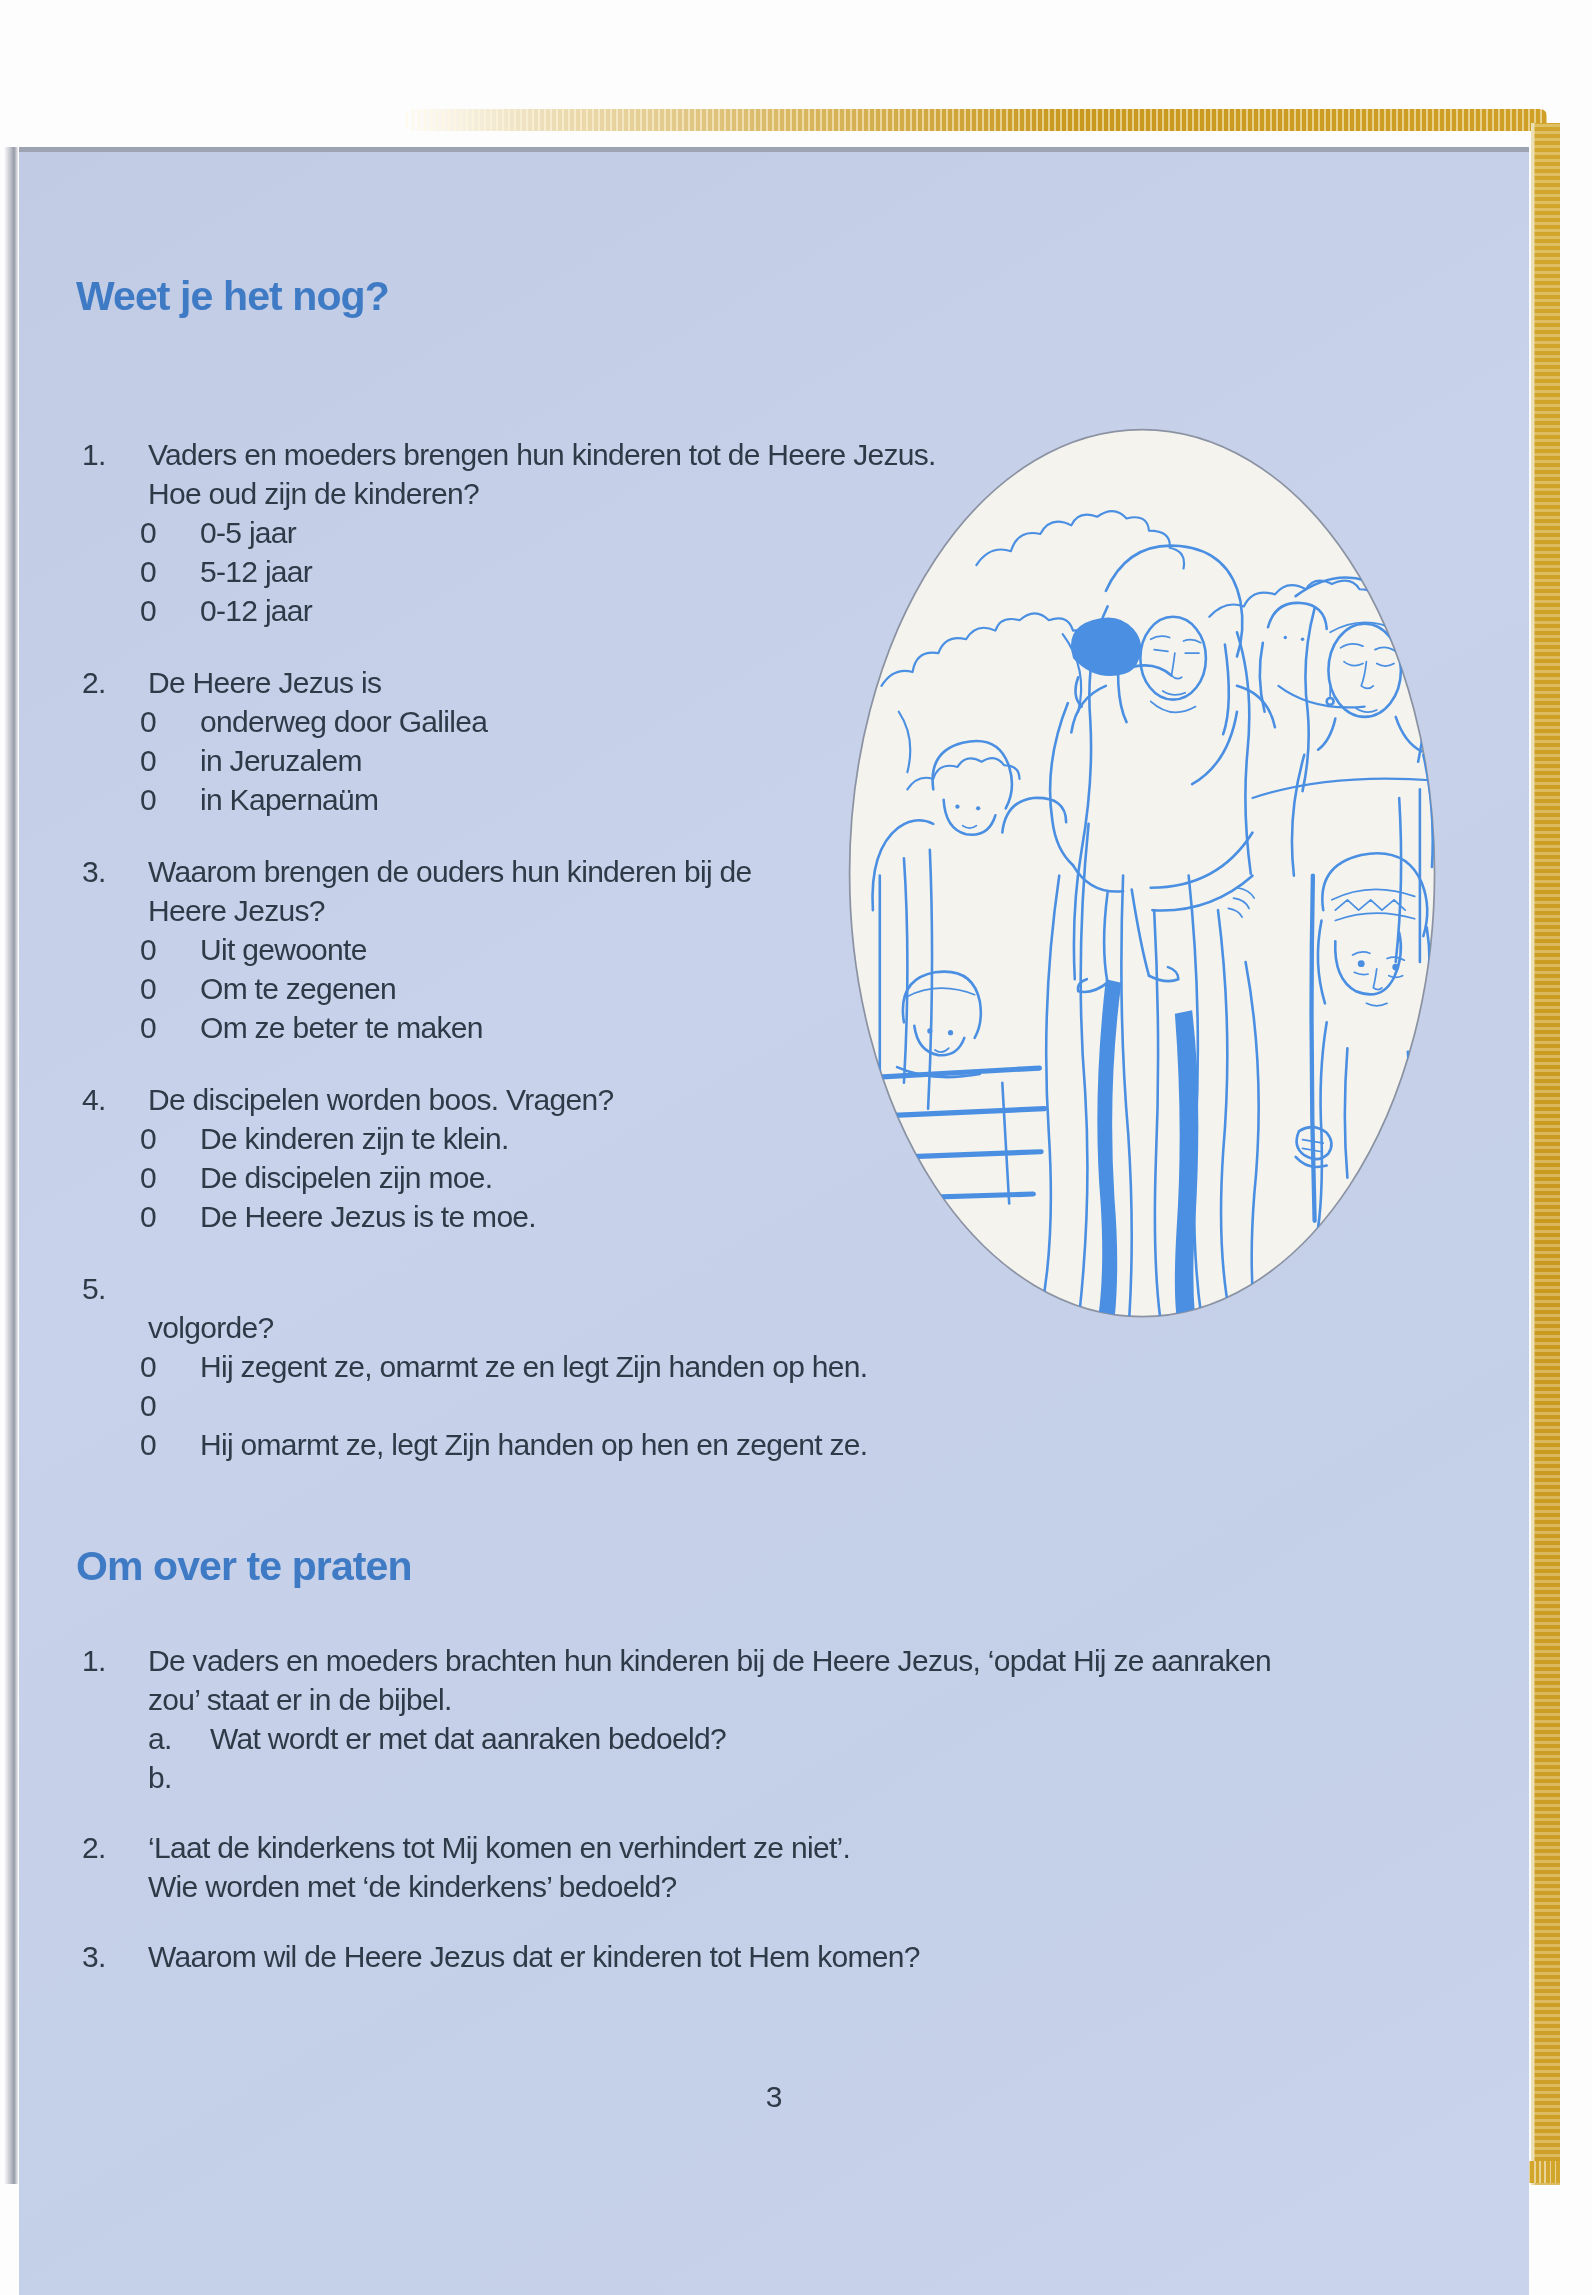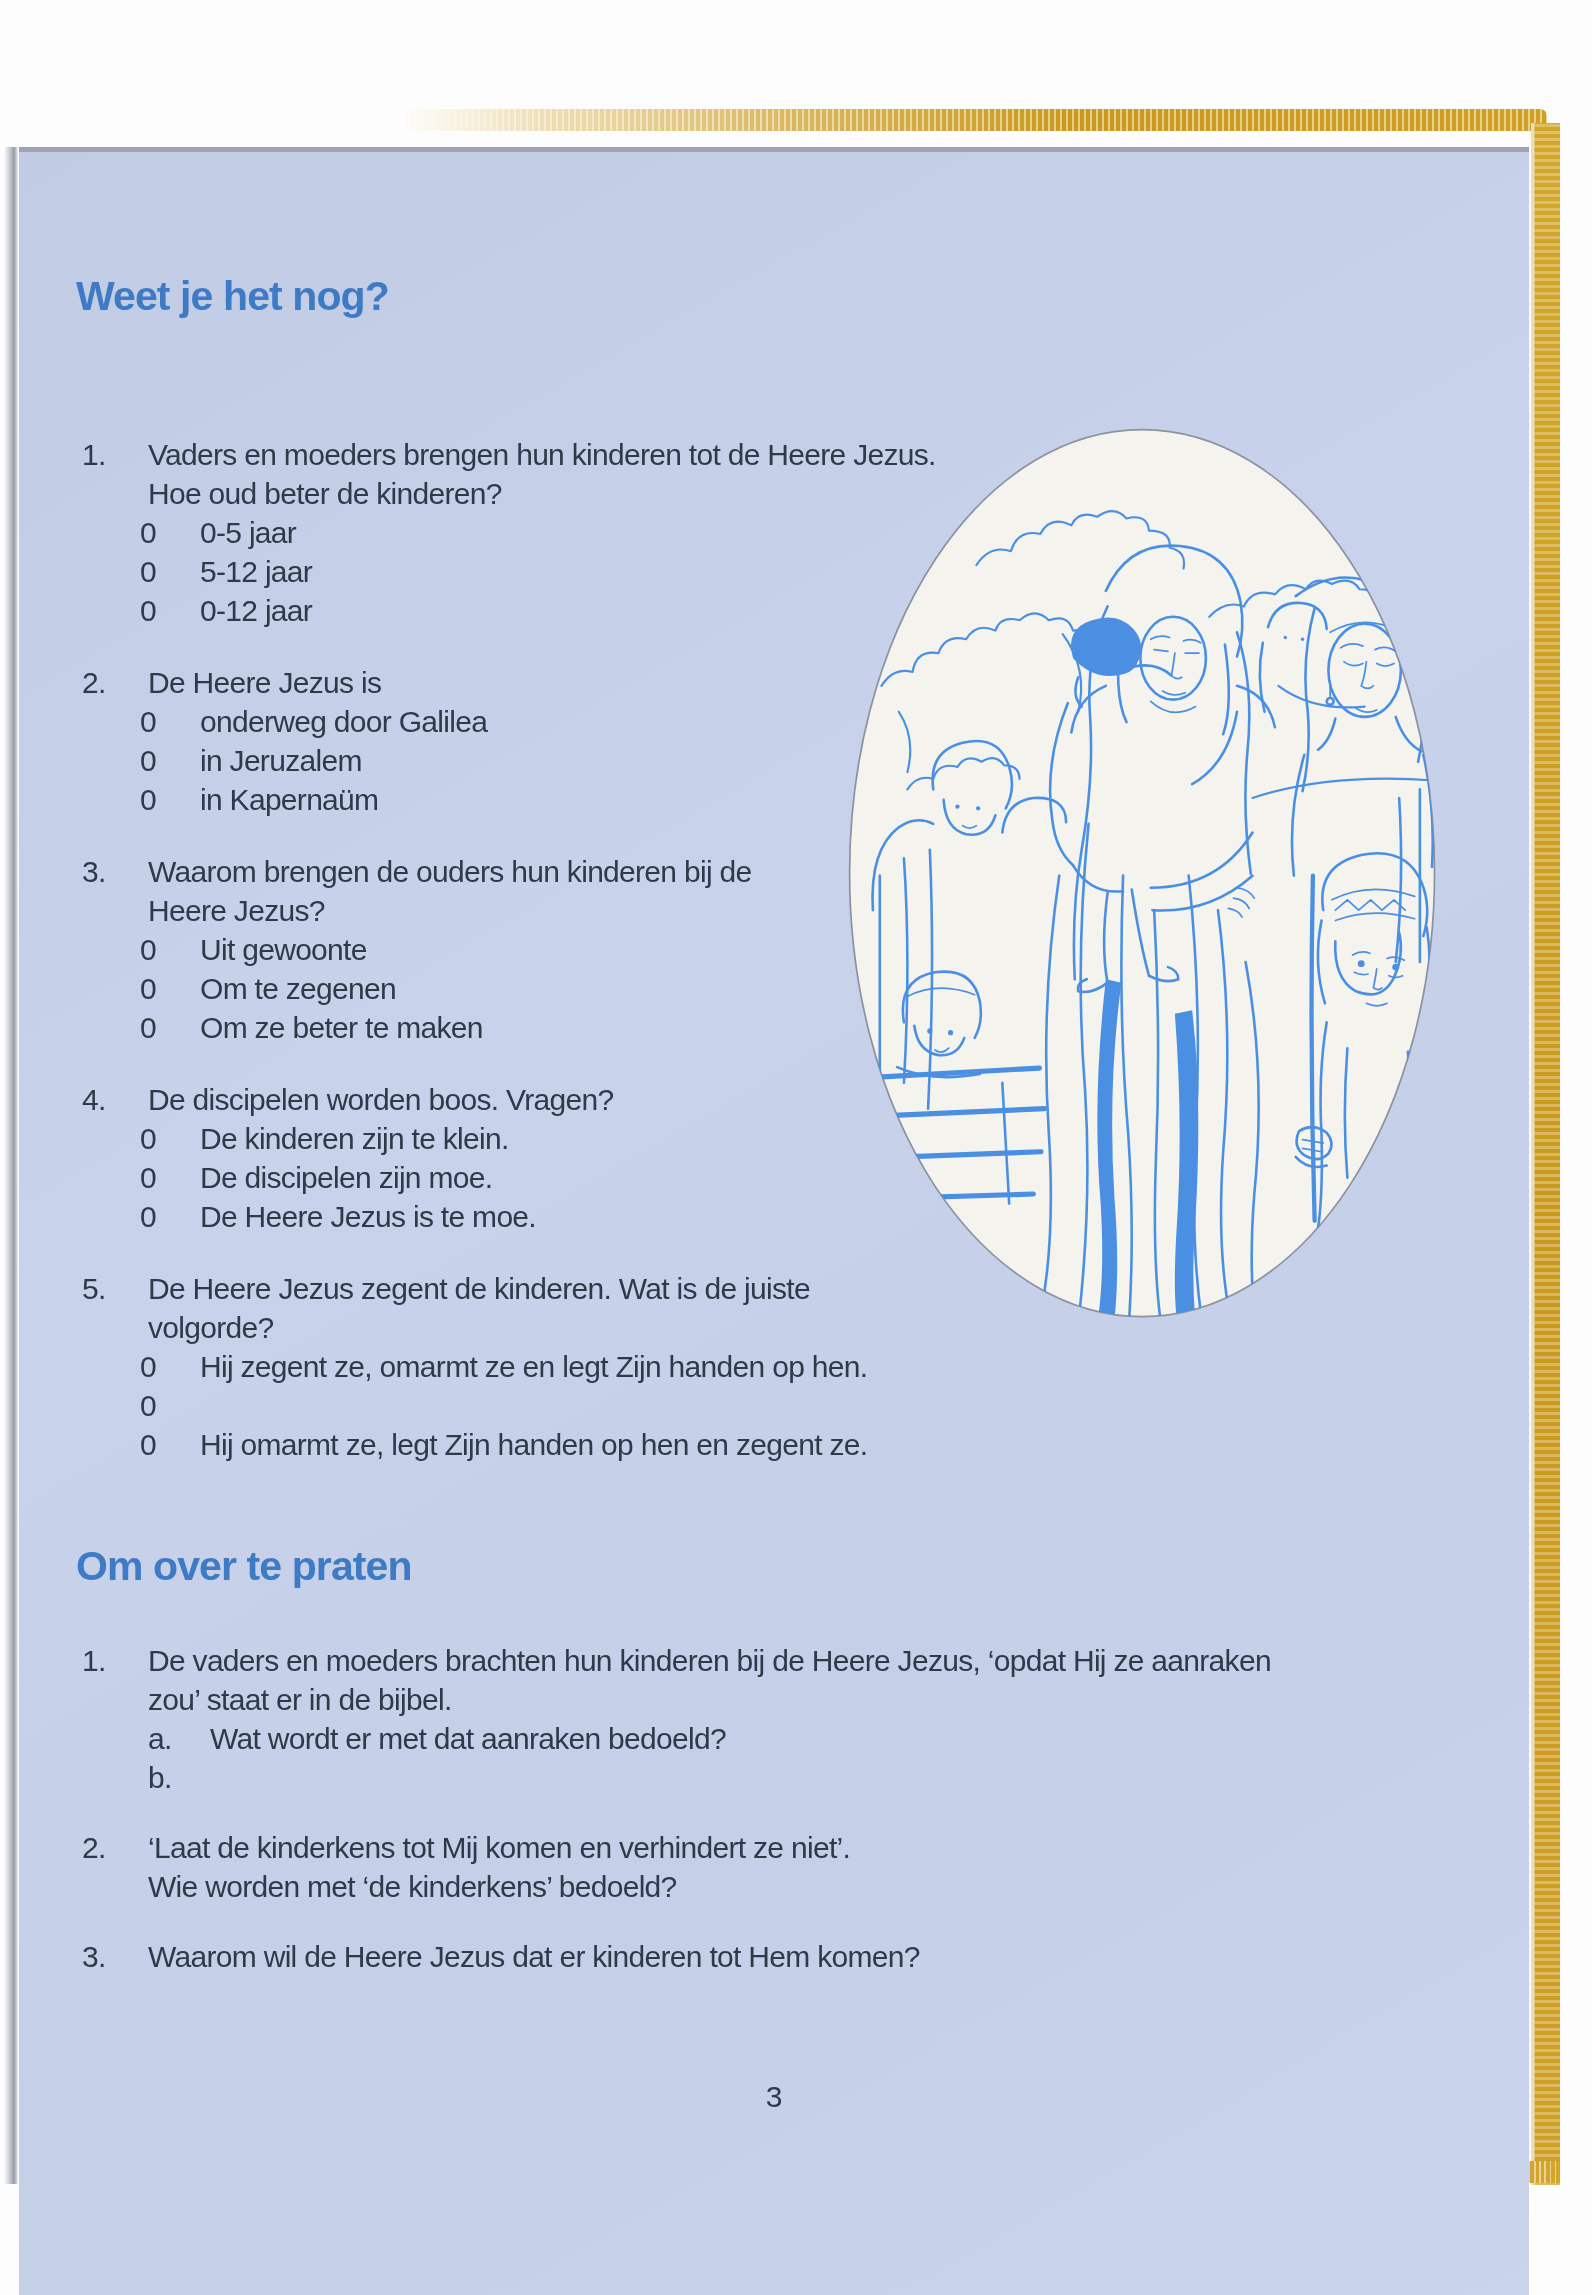--- a/index.html
+++ b/index.html
@@ -235,21 +235,21 @@
 
   <div class="quiz">
 
     <div class="q">
       <div class="qline">
         <span class="qnum">1.</span>
         <span class="qtext">Vaders en moeders brengen hun kinderen tot de Heere Jezus.</span>
       </div>
       <div class="qline">
         <span class="qnum"></span>
-        <span class="qtext">Hoe oud beter de kinderen?</span>
+        <span class="qtext">Hoe oud zijn de kinderen?</span>
       </div>
       <div class="optrow">
         <span class="obox">0</span>
         <span class="otext">0-5 jaar</span>
       </div>
       <div class="optrow">
         <span class="obox">0</span>
         <span class="otext">5-12 jaar</span>
       </div>
       <div class="optrow">
@@ -315,21 +315,20 @@
       </div>
       <div class="optrow">
         <span class="obox">0</span>
         <span class="otext">De Heere Jezus is te moe.</span>
       </div>
     </div>
 
     <div class="q">
       <div class="qline">
         <span class="qnum">5.</span>
-        <span class="qtext">De Heere Jezus zegent de kinderen. Wat is de juiste</span>
       </div>
       <div class="qline">
         <span class="qnum"></span>
         <span class="qtext">volgorde?</span>
       </div>
       <div class="optrow">
         <span class="obox">0</span>
         <span class="otext">Hij zegent ze, omarmt ze en legt Zijn handen op hen.</span>
       </div>
       <div class="optrow">

